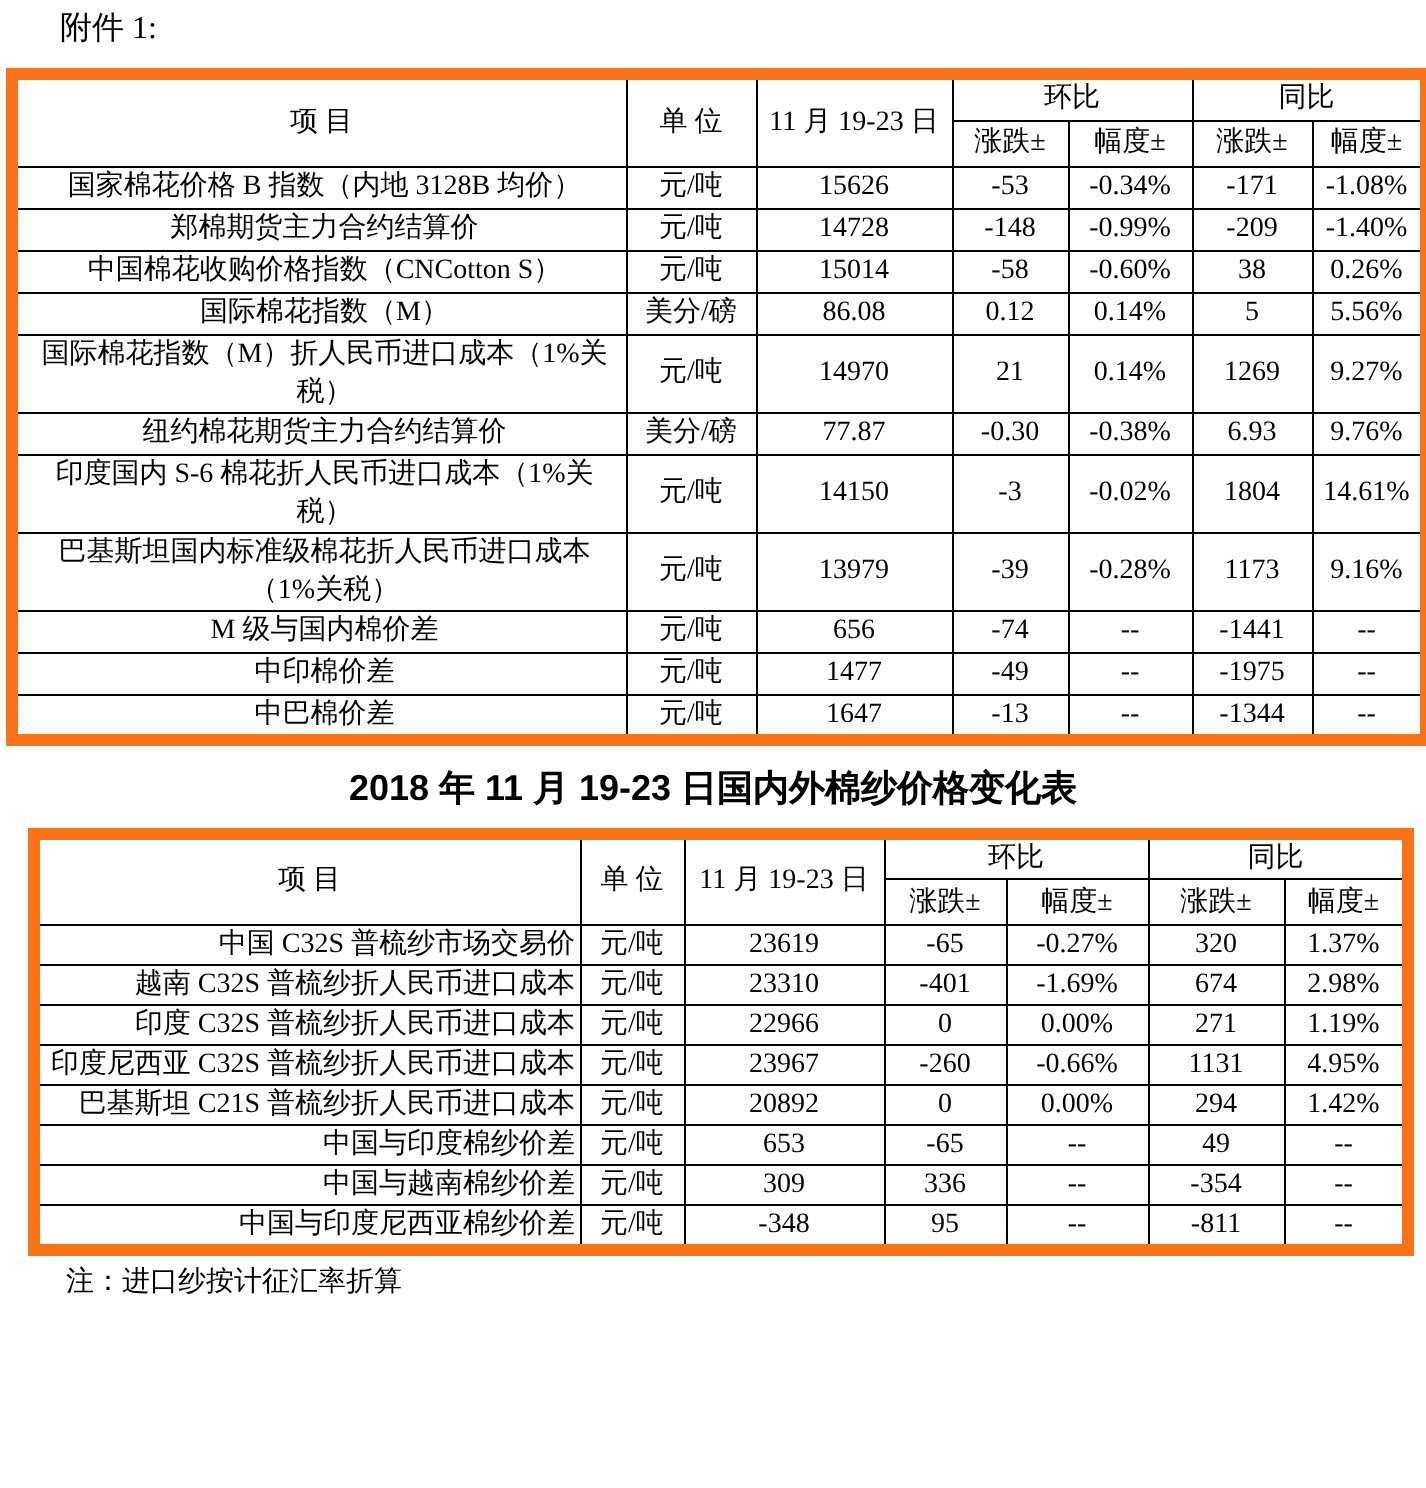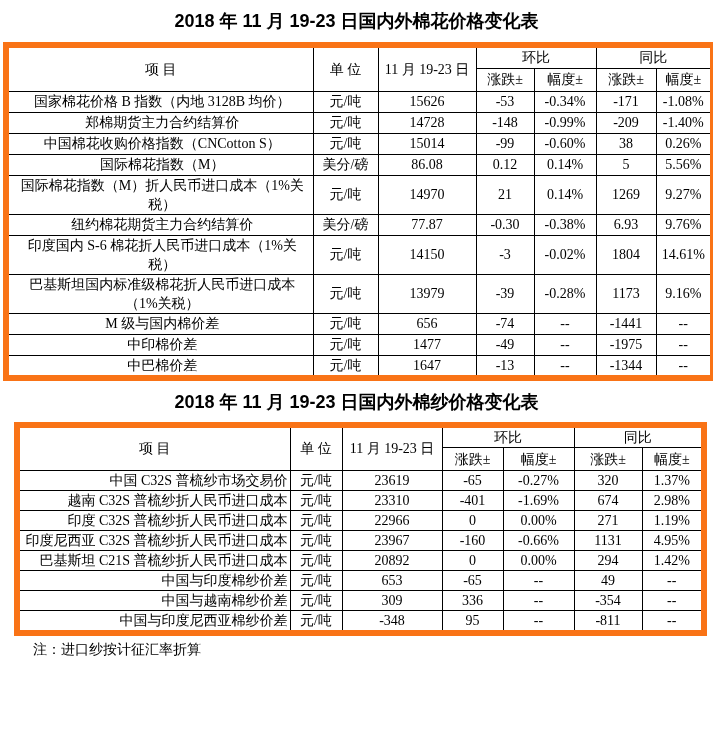--- a/index.html
+++ b/index.html
@@ -54,22 +54,22 @@
     margin: 4px 0 0 33px;
     font-size: 14px;
     line-height: 19px;
   }
 </style>
 </head>
 <body>
 
 <div class="page">
 
-
-  <div class="table-title">2018 年 11 月 19-23 日国内外棉花价格变化表</div>
+  <div class="att-label">附件 1:</div>
+
 
   <table class="t1">
     <colgroup>
       <col style="width:307px">
         <col style="width:65px">
         <col style="width:98px">
       <col style="width:58px">
         <col style="width:62px">
         <col style="width:60px">
         <col style="width:57px">
@@ -108,21 +108,21 @@
           <td class="c-num">-148</td>
           <td class="c-num">-0.99%</td>
           <td class="c-num">-209</td>
           <td class="c-num">-1.40%</td>
         </tr>
 
         <tr>
           <td class="c-item">中国棉花收购价格指数（CNCotton S）</td>
           <td class="c-unit">元/吨</td>
           <td class="c-val">15014</td>
-          <td class="c-num">-99</td>
+          <td class="c-num">-58</td>
           <td class="c-num">-0.60%</td>
           <td class="c-num">38</td>
           <td class="c-num">0.26%</td>
         </tr>
 
         <tr>
           <td class="c-item">国际棉花指数（M）</td>
           <td class="c-unit">美分/磅</td>
           <td class="c-val">86.08</td>
           <td class="c-num">0.12</td>
@@ -261,21 +261,21 @@
           <td class="c-num">0</td>
           <td class="c-num">0.00%</td>
           <td class="c-num">271</td>
           <td class="c-num">1.19%</td>
         </tr>
 
         <tr>
           <td class="c-item">印度尼西亚 C32S 普梳纱折人民币进口成本</td>
           <td class="c-unit">元/吨</td>
           <td class="c-val">23967</td>
-          <td class="c-num">-160</td>
+          <td class="c-num">-260</td>
           <td class="c-num">-0.66%</td>
           <td class="c-num">1131</td>
           <td class="c-num">4.95%</td>
         </tr>
 
         <tr>
           <td class="c-item">巴基斯坦 C21S 普梳纱折人民币进口成本</td>
           <td class="c-unit">元/吨</td>
           <td class="c-val">20892</td>
           <td class="c-num">0</td>

